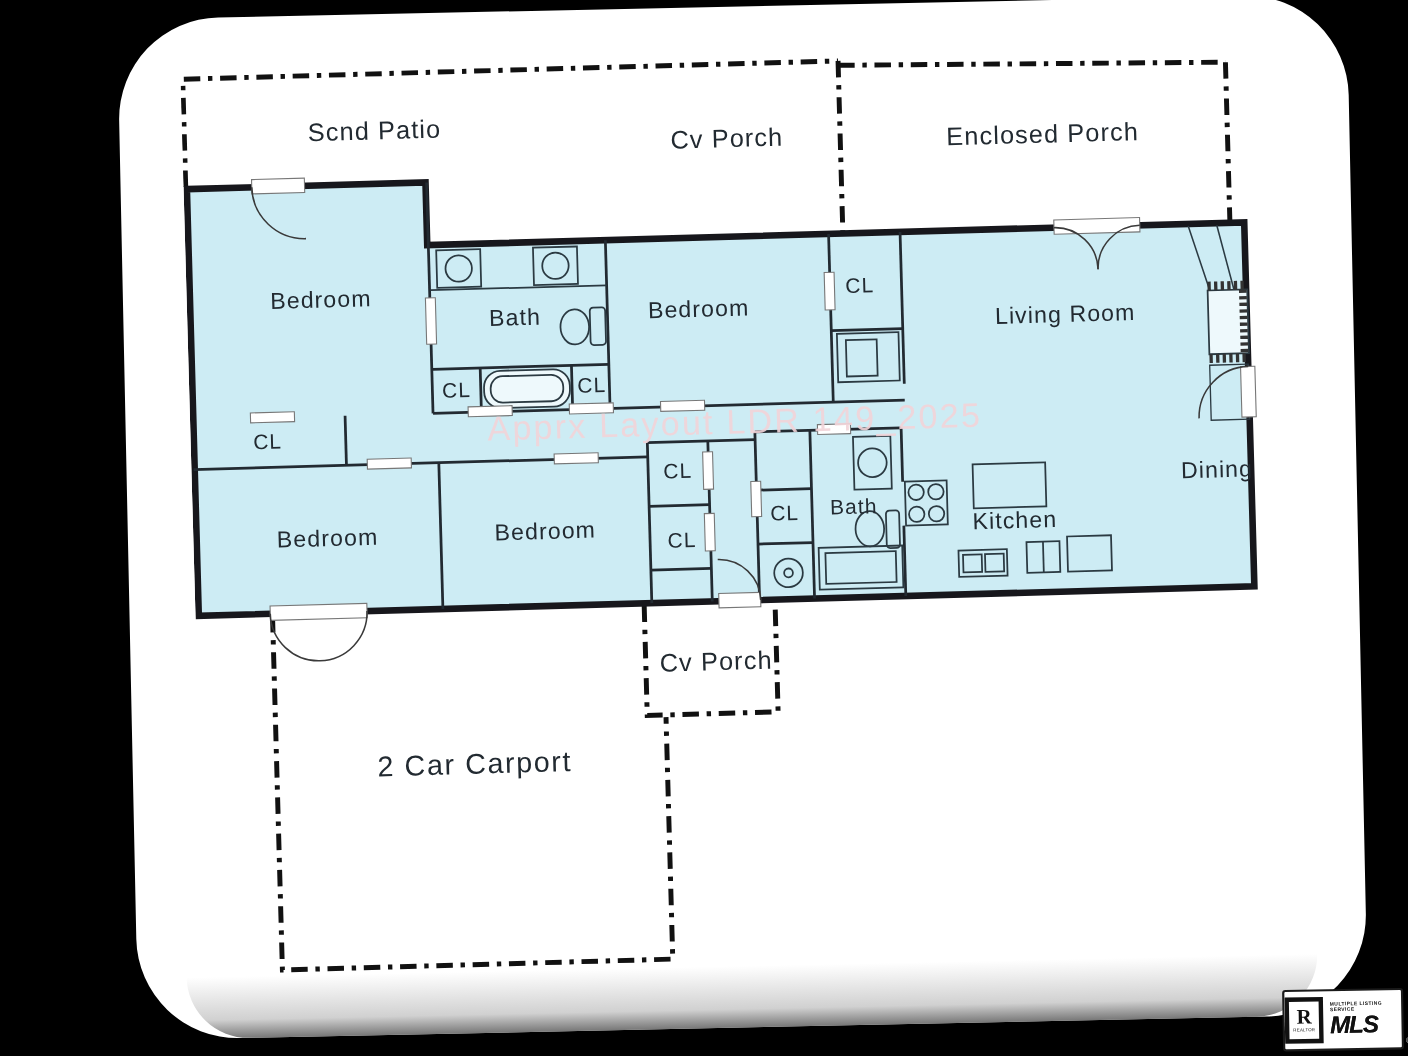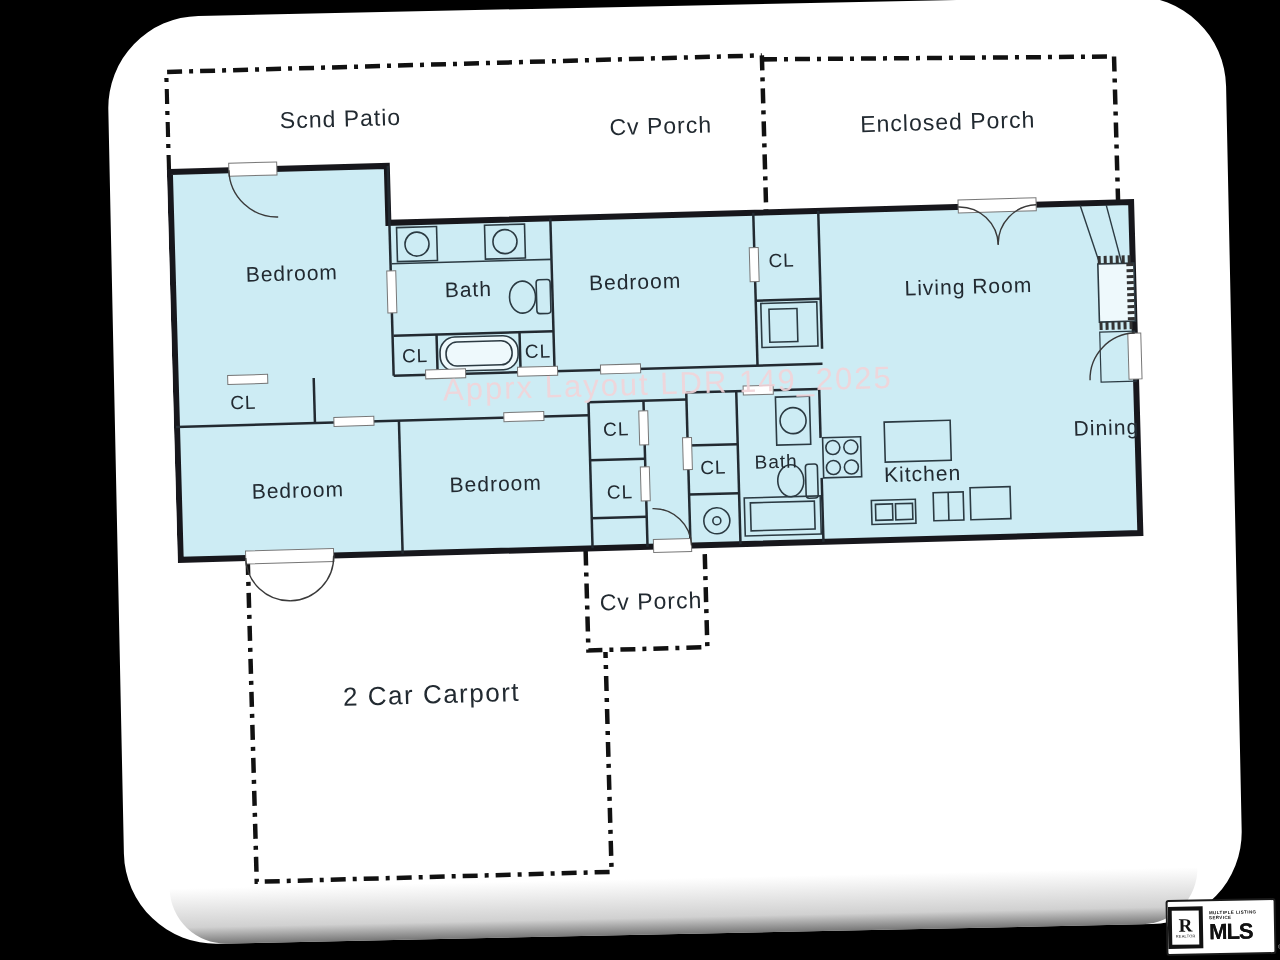--- a/index.html
+++ b/index.html
@@ -41,21 +41,21 @@
     transform:rotate(-1deg);display:flex;align-items:center;justify-content:center;gap:6px;
   }
   .rbox{
     width:30px;height:34px;border:4px solid #111;background:#fff;
     display:flex;flex-direction:column;align-items:center;justify-content:center;
   }
   .rbox .r{font-family:"Liberation Serif",serif;font-weight:bold;font-size:19px;line-height:17px;color:#111;}
   .rbox .realtor{font-size:4px;letter-spacing:.2px;color:#111;}
   .mls-right{display:flex;flex-direction:column;align-items:flex-start;line-height:1;}
   .mls-tagline{font-size:4.5px;font-weight:bold;color:#111;letter-spacing:.4px;margin-bottom:1px;}
-  .mls-word{font-size:22px;font-weight:bold;color:#111;letter-spacing:-1px;
+  .mls-word{font-size:22px;font-weight:bold;font-style:italic;color:#111;letter-spacing:-1px;
     text-shadow:0 0 0 #111;}
   .mls-reg{position:absolute;right:-9px;bottom:2px;font-size:7px;color:#cfcfcf;}
 </style>
 </head>
 <body>
 
 <div class="page">
   <div class="page-shadow"></div>
 </div>
 

